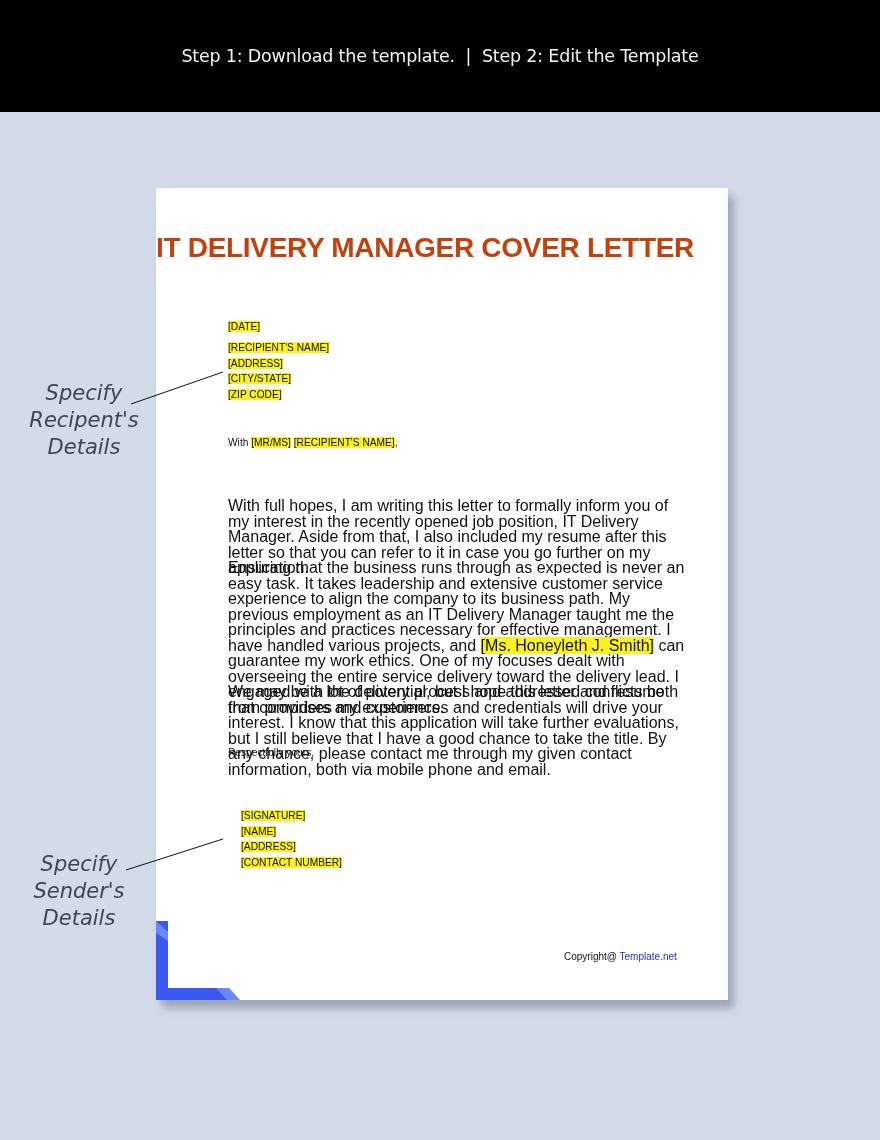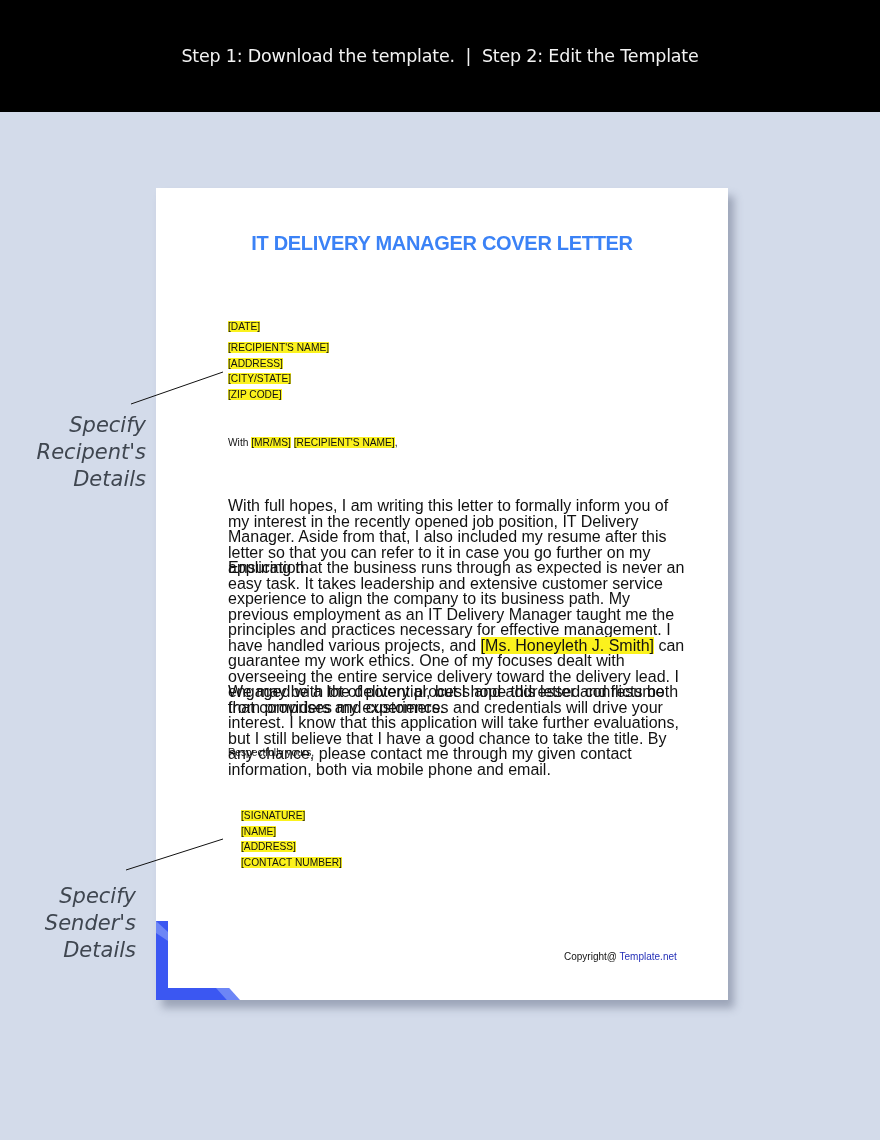--- a/index.html
+++ b/index.html
@@ -22,25 +22,24 @@
     .banner .line { white-space: pre; }
 
     .page {
       position: absolute; left: 156px; top: 188px; width: 572px; height: 812px;
       background: #fff;
       box-shadow: 6px 8px 8px rgba(90, 100, 125, 0.45);
       overflow: hidden;
     }
     .title {
       position: absolute; left: 0; top: 232px; width: 100%;
-      text-align: center;
-      color: #3b82f6;
+      color: #c2410c;
       font-family: "Liberation Sans", sans-serif;
       font-weight: bold;
-      font-size: 20px;
+      font-size: 28px;
       letter-spacing: -0.3px;
     }
     .hl { background: #fbf21d; }
     .abs { position: absolute; white-space: nowrap; }
     .para { position: absolute; left: 228px; width: 462px; font-size: 16px; line-height: 15.5px; color: #111; margin-top: 30px; }
 
     .corner-dark-v {
       position: absolute; left: 0; top: 733px; width: 12px; height: 79px; background: #3b57f2;
     }
     .corner-dark-h {
@@ -63,22 +62,21 @@
     }
     .copyright .link { color: #2530b8; }
 
     .annot {
       position: absolute;
       font-family: "DejaVu Sans", sans-serif;
       font-style: italic;
       color: #3f4650;
       font-size: 21px;
       line-height: 27px;
-      text-align: right;
-      margin-top: 32px;
+      text-align: center;
     }
     svg.leader { position: absolute; left: 0; top: 0; width: 880px; height: 1140px; pointer-events: none; }
   </style>
 </head>
 <body>
 
 <div class="banner">
   <div class="line">Step 1: Download the template.  |  Step 2: Edit the Template</div>
 </div>
 

